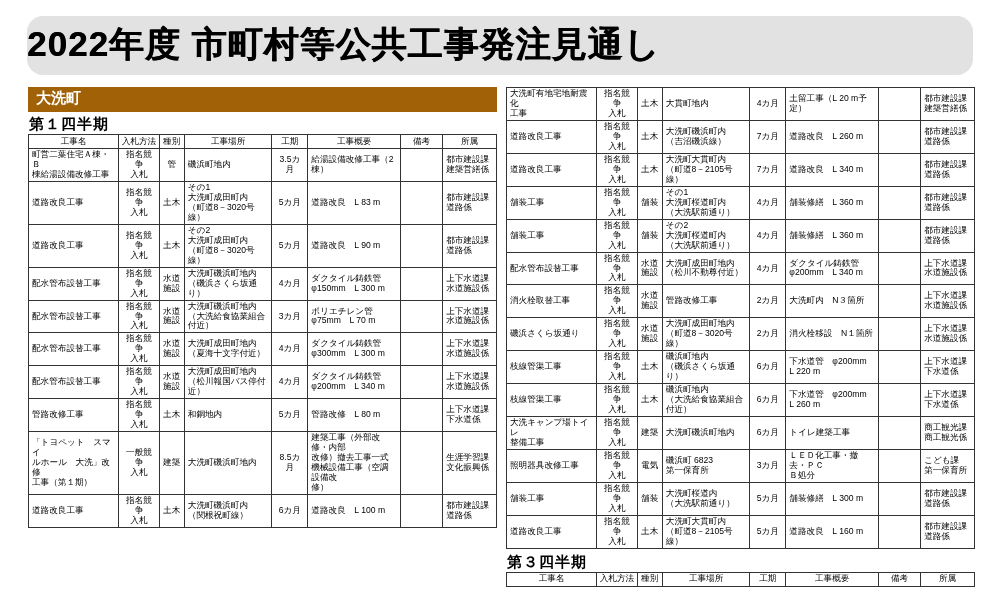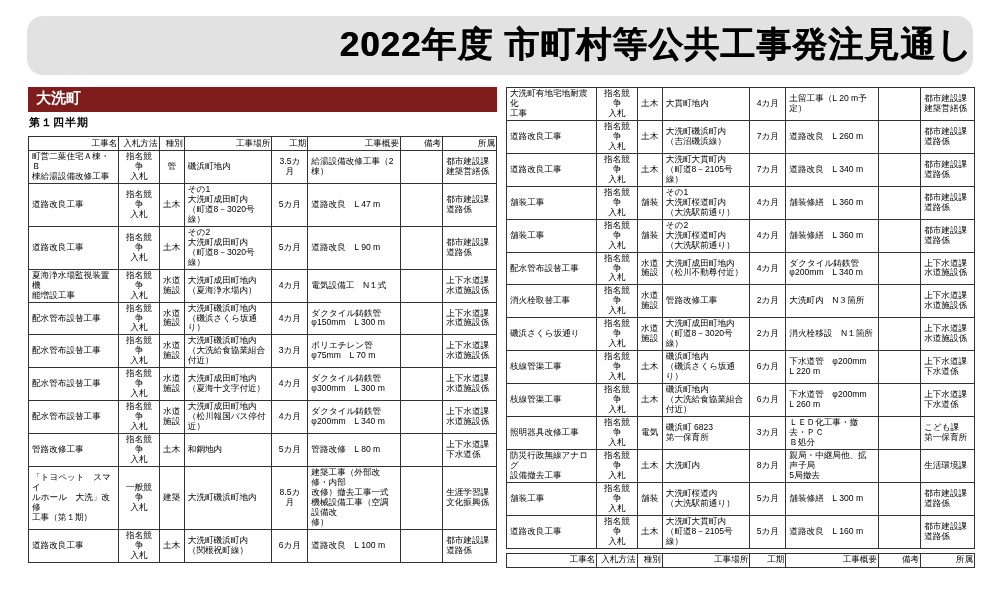--- a/index.html
+++ b/index.html
@@ -6,70 +6,70 @@
   html,body { background:#ffffff; }
   body {
     width:1000px; height:616px; overflow:hidden; position:relative;
     font-family:"Liberation Sans","DejaVu Sans",sans-serif;
     color:#000;
   }
   .banner {
     margin:16px 27px 12px 27px;
     background:#e2e2e2;
     border-radius:16px;
-    text-align:right;
+    text-align:left;
     padding:5px 0 7px 0;
   }
   .banner-title {
     font-size:35px;
     font-weight:bold;
     letter-spacing:1px;
     color:#000;
     text-shadow:0.6px 0 0 #000;
   }
   .content {
     display:flex;
     align-items:flex-start;
     gap:9px;
     padding:0 25px 0 28px;
   }
   .col { flex:0 0 auto; }
   .col-left  { width:469px; }
   .col-right { width:469px; }
   .town-bar {
-    background:#7f1d1d;
+    background:#a16207;
     color:#fff;
     font-weight:bold;
     font-size:15px;
     padding:2px 8px 4px 8px;
     margin-bottom:3px;
   }
   .section-label {
     font-weight:bold;
-    font-size:11px;
-    margin:2px 0 6px 1px;
+    font-size:15px;
+    margin:2px 0 0 1px;
     letter-spacing:1px;
   }
   table.works {
     width:100%;
     border-collapse:collapse;
     table-layout:fixed;
     margin-bottom:4px;
   }
   table.works th, table.works td {
     border:1px solid #333;
     font-size:8.6px;
     line-height:1.16;
     padding:1px 3px;
     vertical-align:middle;
     white-space:pre-line;
     overflow:hidden;
     font-weight:normal;
   }
-  table.works th { text-align:right; padding:1.5px 1px; }
+  table.works th { text-align:center; padding:1.5px 1px; }
   td.c-center { text-align:center; }
   td.c-left   { text-align:left; }
   
   col.w-name    { width:19.3%; }
   col.w-method  { width:8.6%;  }
   col.w-type    { width:5.4%;  }
   col.w-place   { width:18.7%; }
   col.w-period  { width:7.7%;  }
   col.w-summary { width:19.8%; }
   col.w-note    { width:9.0%;  }
@@ -126,53 +126,38 @@
               </tr>
               <tr>
                 <td class="c-left">道路改良工事</td>
                 <td class="c-center">指名競争
 入札</td>
                 <td class="c-center">土木</td>
                 <td class="c-left">その1
 大洗町成田町内
 （町道8－3020号線）</td>
                 <td class="c-center">5カ月</td>
-                <td class="c-left">道路改良　L 47 m</td>
+                <td class="c-left">道路改良　L 83 m</td>
                 <td class="c-left"></td>
                 <td class="c-left">都市建設課
 道路係</td>
               </tr>
               <tr>
                 <td class="c-left">道路改良工事</td>
                 <td class="c-center">指名競争
 入札</td>
                 <td class="c-center">土木</td>
                 <td class="c-left">その2
 大洗町成田町内
 （町道8－3020号線）</td>
                 <td class="c-center">5カ月</td>
                 <td class="c-left">道路改良　L 90 m</td>
                 <td class="c-left"></td>
                 <td class="c-left">都市建設課
 道路係</td>
-              </tr>
-              <tr>
-                <td class="c-left">夏海浄水場監視装置機
-能増設工事</td>
-                <td class="c-center">指名競争
-入札</td>
-                <td class="c-center">水道
-施設</td>
-                <td class="c-left">大洗町成田町地内
-（夏海浄水場内）</td>
-                <td class="c-center">4カ月</td>
-                <td class="c-left">電気設備工　N１式</td>
-                <td class="c-left"></td>
-                <td class="c-left">上下水道課
-水道施設係</td>
               </tr>
               <tr>
                 <td class="c-left">配水管布設替工事</td>
                 <td class="c-center">指名競争
 入札</td>
                 <td class="c-center">水道
 施設</td>
                 <td class="c-left">大洗町磯浜町地内
 （磯浜さくら坂通り）</td>
                 <td class="c-center">4カ月</td>
@@ -418,47 +403,47 @@
                 <td class="c-left">磯浜町地内
 （大洗給食協業組合付近）</td>
                 <td class="c-center">6カ月</td>
                 <td class="c-left">下水道管　φ200mm
 L 260 m</td>
                 <td class="c-left"></td>
                 <td class="c-left">上下水道課
 下水道係</td>
               </tr>
               <tr>
+                <td class="c-left">大洗キャンプ場トイレ
+整備工事</td>
+                <td class="c-center">指名競争
+入札</td>
+                <td class="c-center">建築</td>
+                <td class="c-left">大洗町磯浜町地内</td>
+                <td class="c-center">6カ月</td>
+                <td class="c-left">トイレ建築工事</td>
+                <td class="c-left"></td>
+                <td class="c-left">商工観光課
+商工観光係</td>
+              </tr>
+              <tr>
                 <td class="c-left">照明器具改修工事</td>
                 <td class="c-center">指名競争
 入札</td>
                 <td class="c-center">電気</td>
                 <td class="c-left">磯浜町 6823
 第一保育所</td>
                 <td class="c-center">3カ月</td>
                 <td class="c-left">ＬＥＤ化工事・撤去・ＰＣ
 Ｂ処分</td>
                 <td class="c-left"></td>
                 <td class="c-left">こども課
 第一保育所</td>
               </tr>
               <tr>
-                <td class="c-left">防災行政無線アナログ
-設備撤去工事</td>
-                <td class="c-center">指名競争
-入札</td>
-                <td class="c-center">土木</td>
-                <td class="c-left">大洗町内</td>
-                <td class="c-center">8カ月</td>
-                <td class="c-left">親局・中継局他、拡声子局
-5局撤去</td>
-                <td class="c-left"></td>
-                <td class="c-left">生活環境課</td>
-              </tr>
-              <tr>
                 <td class="c-left">舗装工事</td>
                 <td class="c-center">指名競争
 入札</td>
                 <td class="c-center">舗装</td>
                 <td class="c-left">大洗町桜道内
 （大洗駅前通り）</td>
                 <td class="c-center">5カ月</td>
                 <td class="c-left">舗装修繕　L 300 m</td>
                 <td class="c-left"></td>
                 <td class="c-left">都市建設課
@@ -474,20 +459,21 @@
                 <td class="c-center">5カ月</td>
                 <td class="c-left">道路改良　L 160 m</td>
                 <td class="c-left"></td>
                 <td class="c-left">都市建設課
 道路係</td>
               </tr>
             </tbody>
           </table>
         </div>
         <div>
+          <div class="section-label">第３四半期</div>
           <table class="works">
             <colgroup>
               <col class="w-name">
               <col class="w-method">
               <col class="w-type">
               <col class="w-place">
               <col class="w-period">
               <col class="w-summary">
               <col class="w-note">
               <col class="w-dept">

